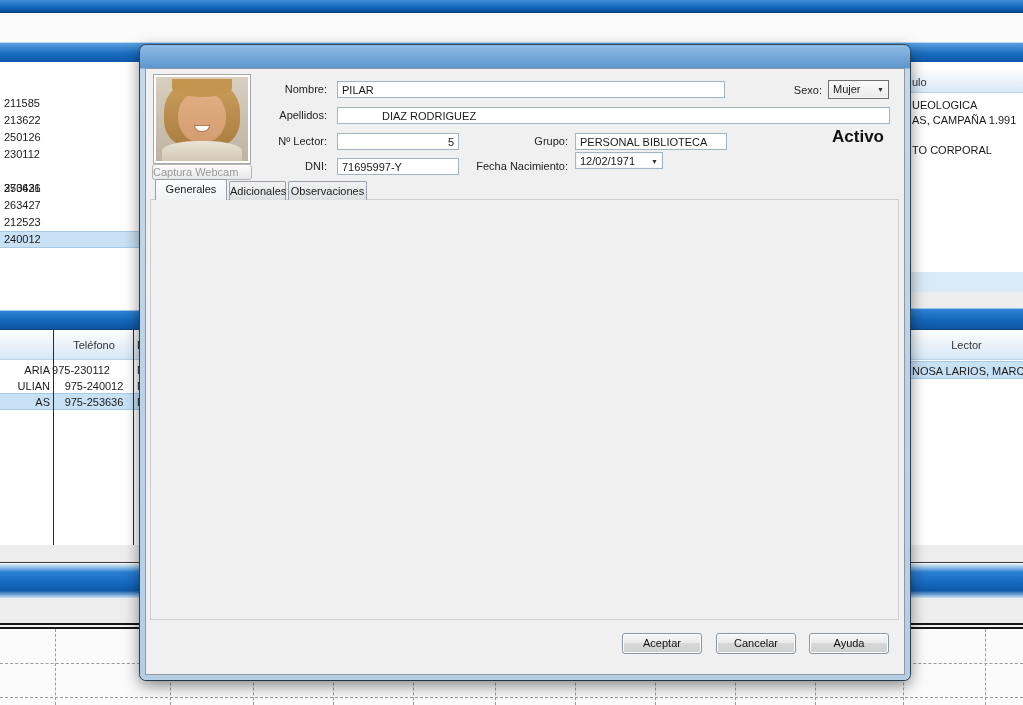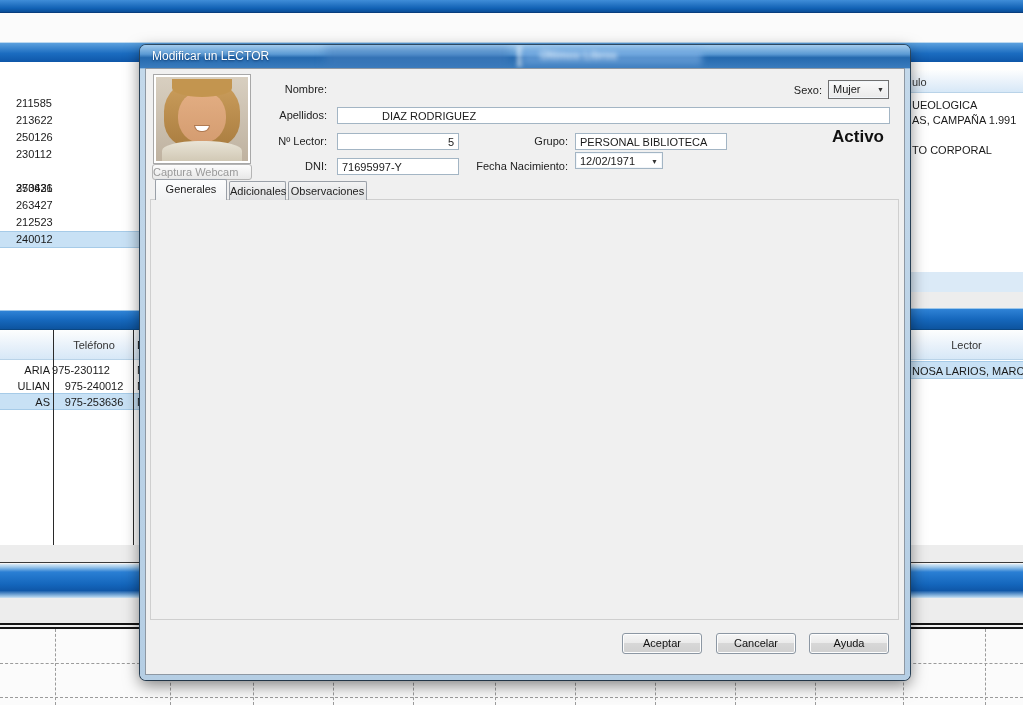--- a/index.html
+++ b/index.html
@@ -4,21 +4,21 @@
 <style>
   *{margin:0;padding:0;box-sizing:border-box;font-family:"Liberation Sans",sans-serif}
   html,body{width:1023px;height:705px}
   body{position:relative;background:#f4f4f4;overflow:hidden}
   .abs{position:absolute}
   
   .topbar{left:0;top:0;width:1023px;height:13px;background:linear-gradient(180deg,#3f8dd8,#1161b4 70%,#0a4d97);border-bottom:1px solid #083d7d}
   .whitestrip{left:0;top:13px;width:1023px;height:29px;background:#fbfbfb}
   .blueband{left:0;top:42px;width:1023px;height:20px;background:linear-gradient(180deg,#5ba0de,#1b6cc0 55%,#0e57a9);border-top:1px solid #bcd8ef}
   .sidepanel{background:#fff}
-  .numrow{left:0;width:140px;height:17px;font-size:11px;line-height:17px;color:#1a1a1a;padding-left:16px}
+  .numrow{left:0;width:140px;height:17px;font-size:11px;line-height:17px;color:#1a1a1a;padding-left:4px}
   .numhl{left:0;top:231px;width:140px;height:17px;background:#c8e1f5;border-top:1px solid #a6cbe8;border-bottom:1px solid #a6cbe8}
   .bluebar2{background:linear-gradient(180deg,#2f83d6,#1668bd 50%,#0d549f);border-top:1px solid #9cc6ea;border-bottom:1px solid #0a4784}
   .theader{background:linear-gradient(180deg,#fdfefe,#e8f1fa 55%,#d7e8f7);border-bottom:1px solid #b9d3e8;color:#333;font-size:11px}
   .tcell{font-size:11px;color:#1a1a1a;line-height:16px}
   .rowhl{background:#c8e1f5;border-top:1px solid #a6cbe8;border-bottom:1px solid #a6cbe8}
   .vline{width:1px;background:#2a2a2a}
   .grayband{left:0;top:545px;width:1023px;height:18px;background:#ededed;border-bottom:1px solid #3a3a3a}
   .bluebig{left:0;top:564px;width:1023px;height:34px;background:linear-gradient(180deg,#d9eaf7 0,#9fc8ea 3px,#2a7fd4 8px,#1466bc 60%,#0f57a8 78%,#9cc4e6 95%,#cfe2f2)}
   .graylow{left:0;top:598px;width:1023px;height:25px;background:#ededed}
   .dbl-line{left:0;top:623px;width:1023px;height:6px;background:linear-gradient(180deg,#161616 0,#161616 1.5px,#f0f0f0 1.5px,#f0f0f0 4px,#161616 4px,#161616 5.5px,#fbfbfb 5.5px)}
@@ -129,42 +129,36 @@
 <div class="abs vdash" style="left:655px;top:678px;height:27px"></div>
 <div class="abs vdash" style="left:735px;top:678px;height:27px"></div>
 <div class="abs vdash" style="left:815px;top:678px;height:27px"></div>
 <div class="abs vdash" style="left:903px;top:629px;height:76px"></div>
 <div class="abs vdash" style="left:985px;top:629px;height:76px"></div>
 <div class="abs hdash" style="left:0;top:663px;width:140px"></div>
 <div class="abs hdash" style="left:903px;top:663px;width:120px"></div>
 <div class="abs hdash" style="left:0;top:697px;width:1023px"></div>
 
 <div class="abs dialog">
-  <div class="abs titlebar">
-    <div class="abs blur-dark"></div>
-    <div class="abs blur-streak"></div>
-    <div class="abs blur-panel"></div>
-    <div class="abs blur-title">Últimos Libros</div>
-    <div class="abs title-text">Modificar un LECTOR</div>
-  </div>
 
   <div class="abs dlgbody">
 
     <div class="abs photo">
       <div class="photo-in">
         <div class="hair"></div>
         <div class="face"></div>
         <div class="bang"></div>
         <div class="smile"></div>
         <div class="shirt"></div>
       </div>
     </div>
     <div class="abs webcam-btn">Captura Webcam</div>
 
     <div class="abs lbl" style="left:60px;top:12px;width:121px">Nombre:</div>
+    <input class="txt" style="left: 191px; top: 12px; width: 388px;" value="PILAR">
     <div class="abs lbl" style="left:600px;top:13px;width:76px">Sexo:</div>
     <div class="combo" style="left:682px;top:11px;width:61px;height:19px;line-height:17px;background:linear-gradient(#fafafa,#eaeaea)">
       <span>Mujer</span>
       <span class="arr">▼</span>
     </div>
 
     <div class="abs lbl" style="left:60px;top:38px;width:121px">Apellidos:</div>
     <input class="txt" style="left: 191px; top: 38px; width: 553px; padding-left: 44px;" value="DIAZ RODRIGUEZ">
 
     <div class="abs lbl" style="left:60px;top:64px;width:121px">Nº Lector:</div>

